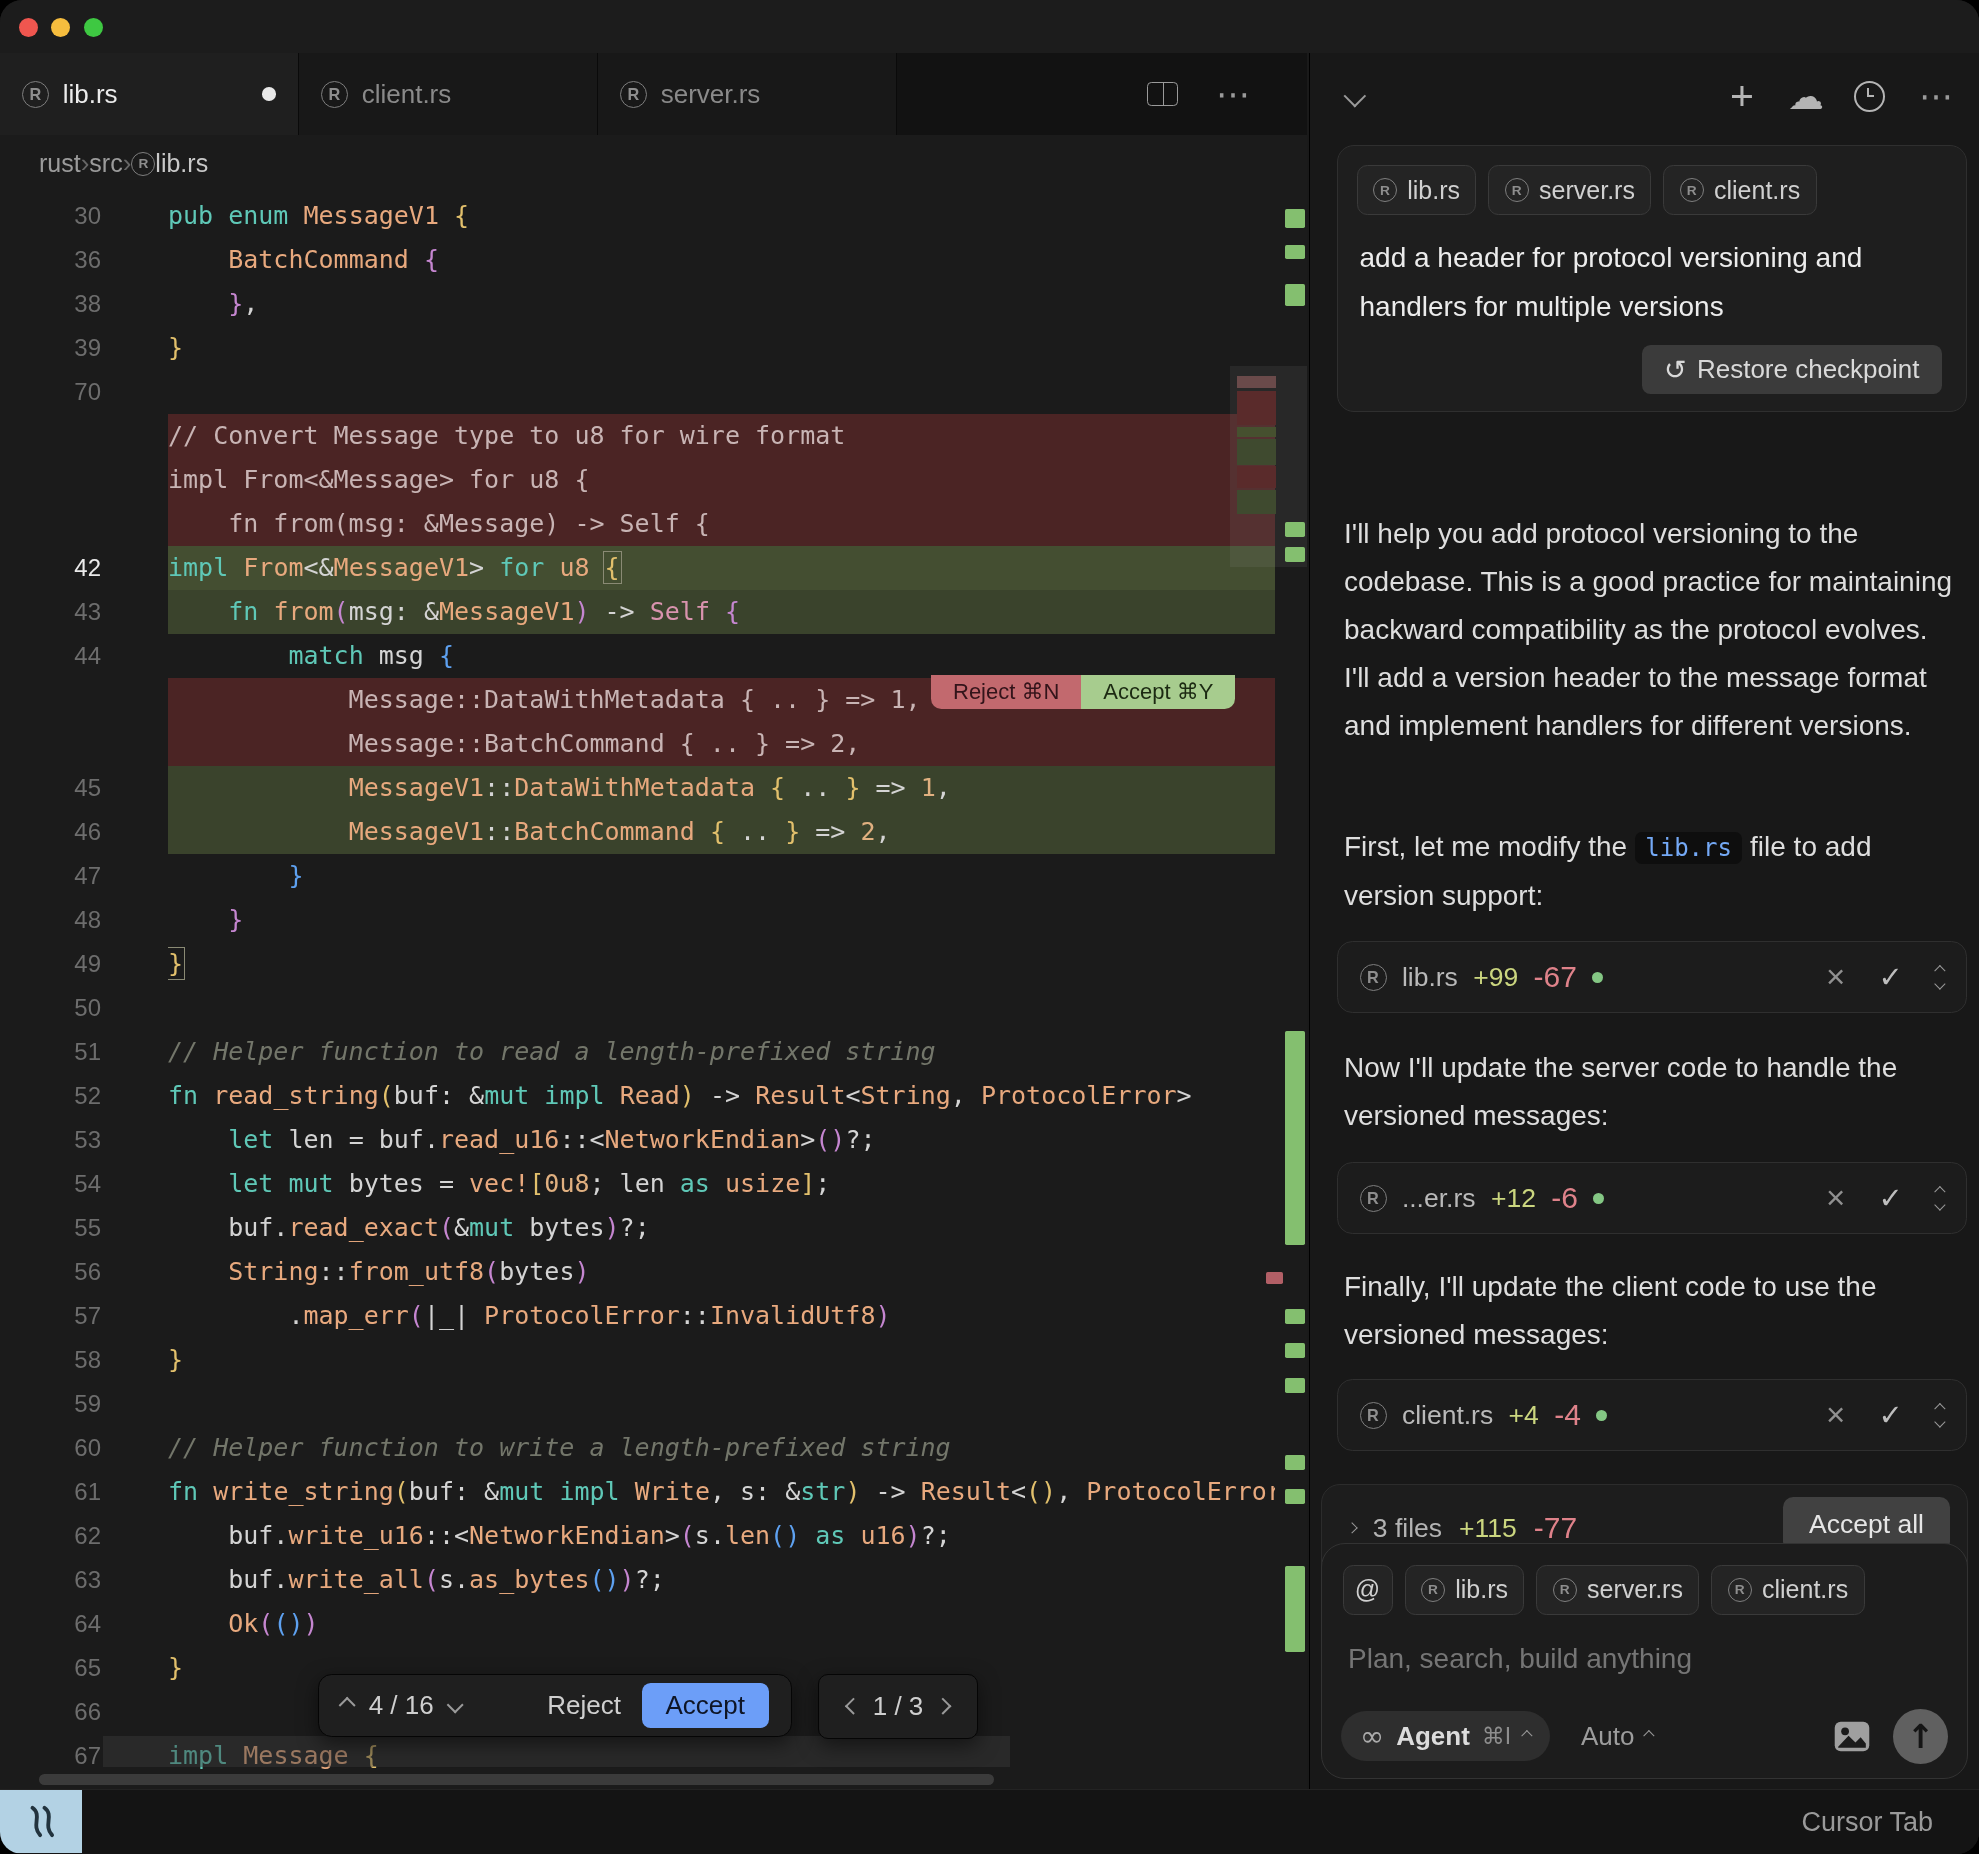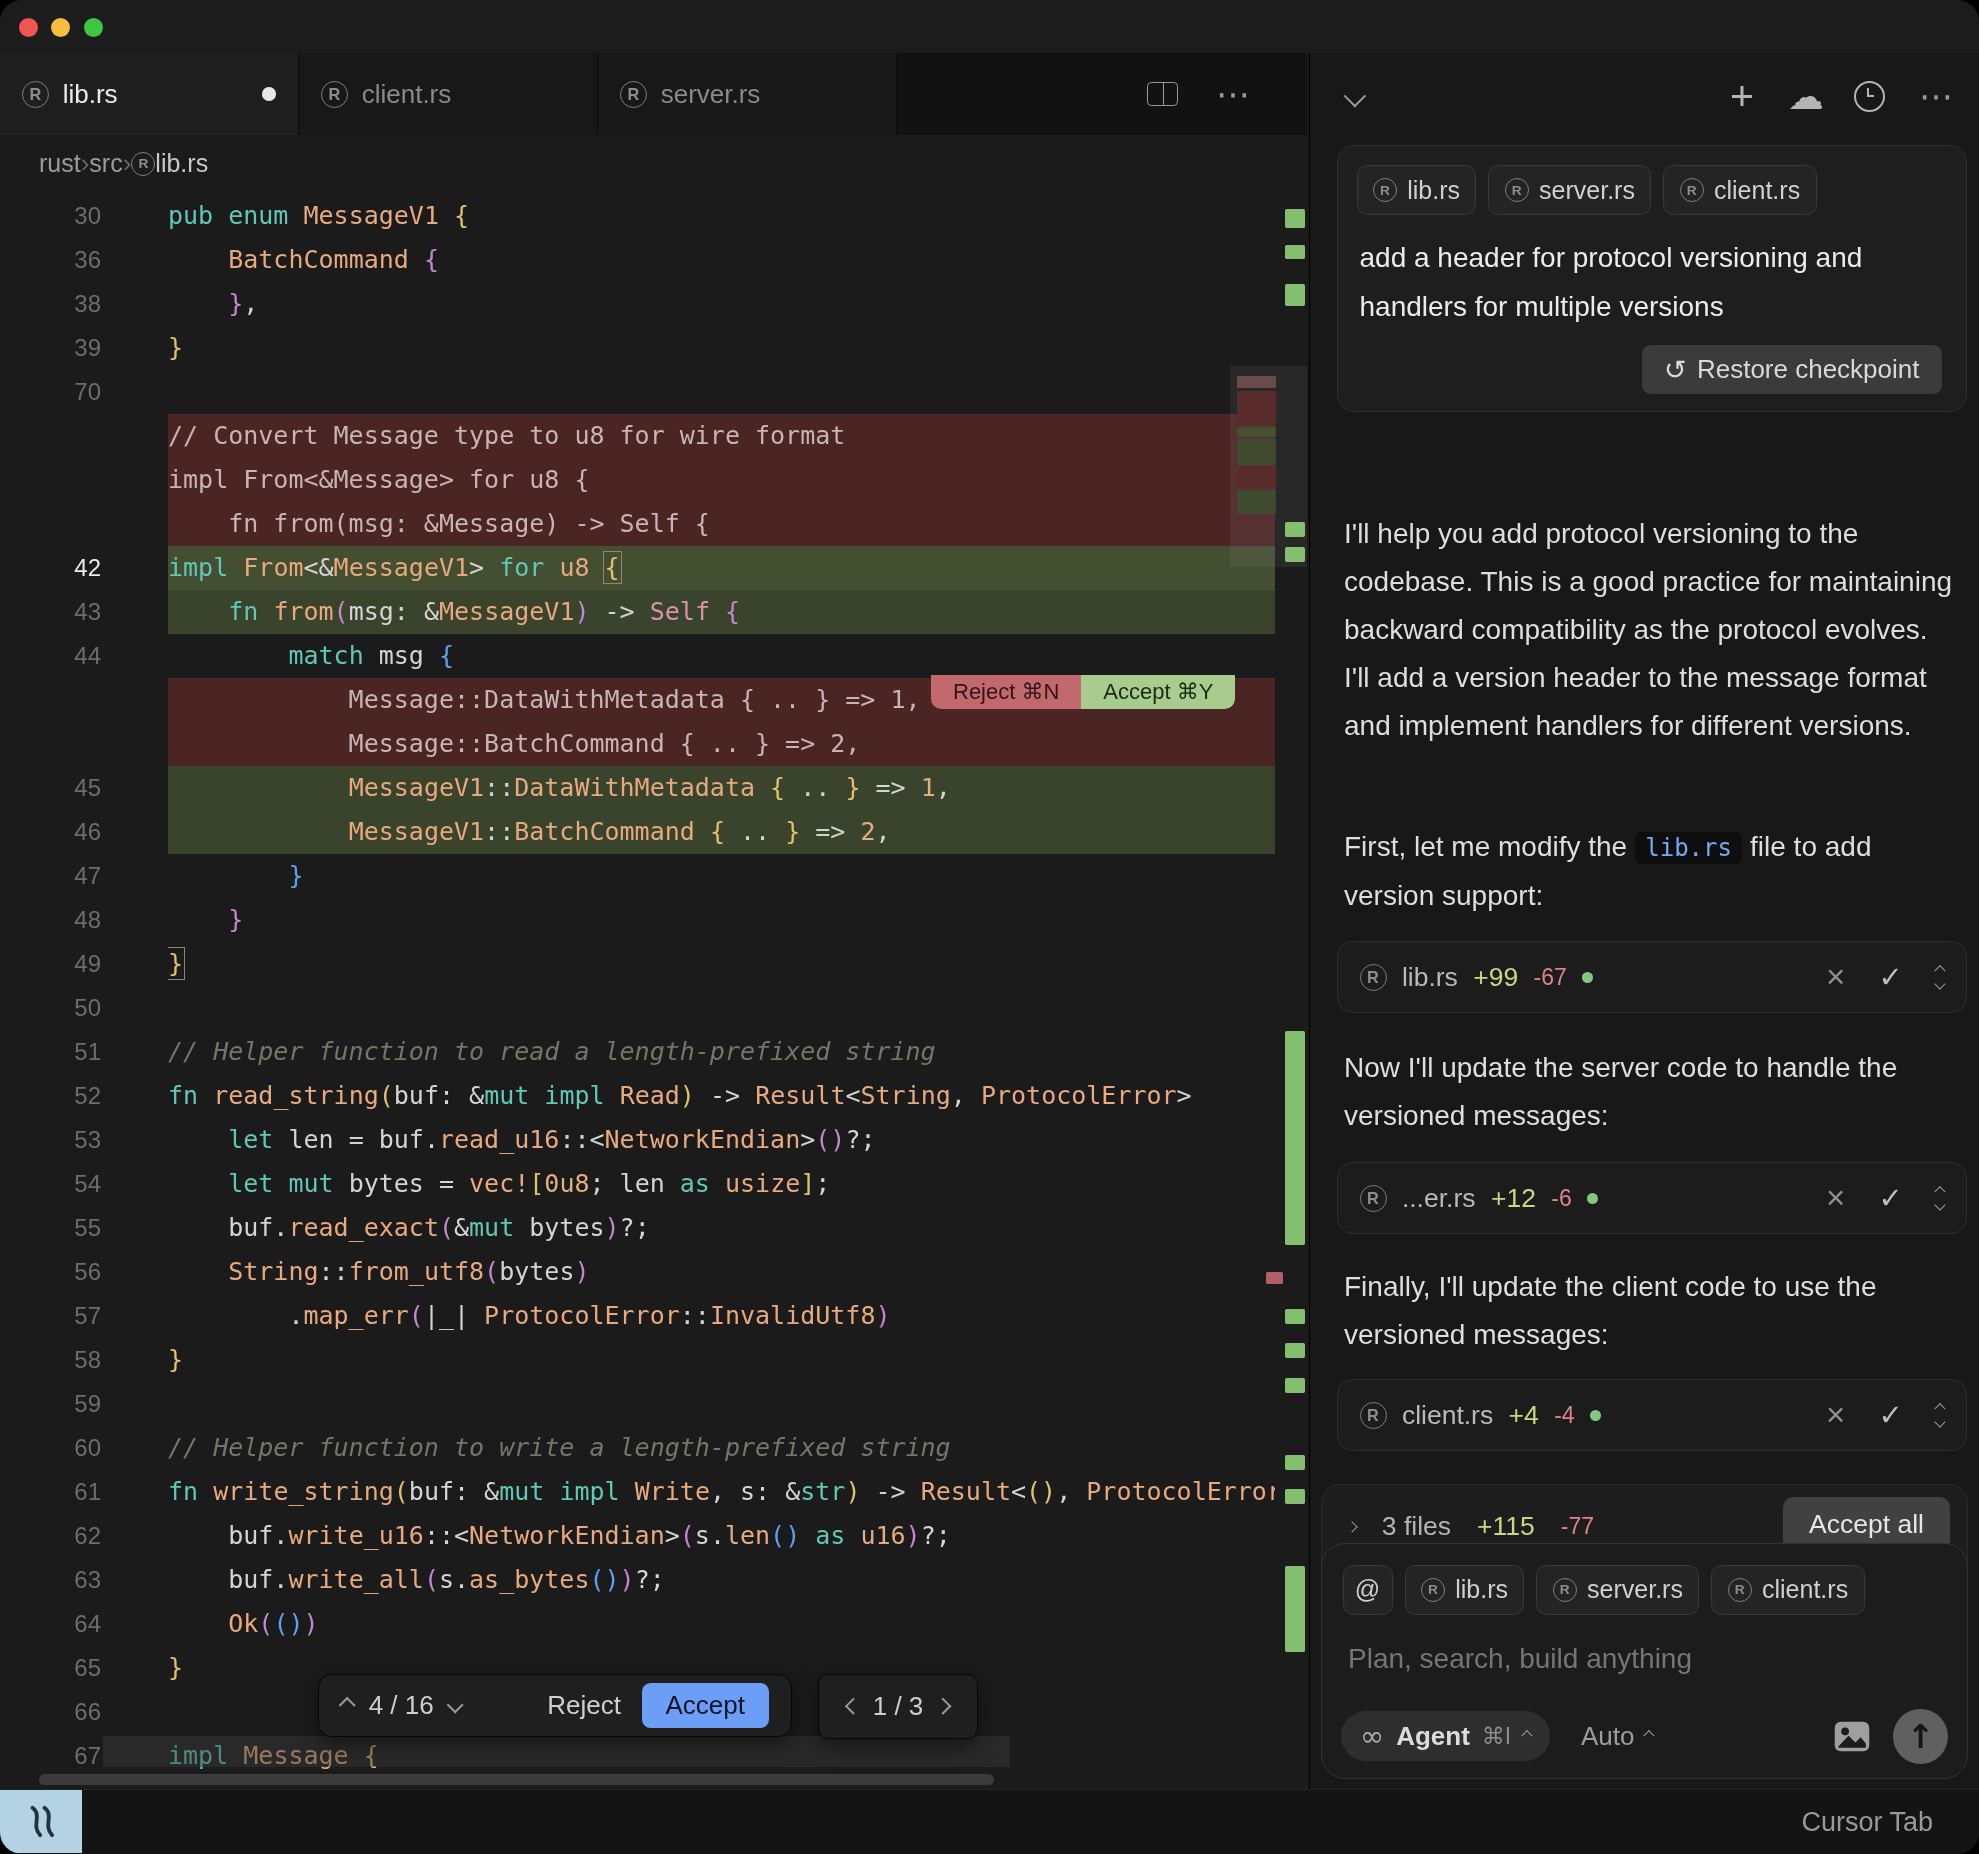--- a/index.html
+++ b/index.html
@@ -83,29 +83,29 @@
   .umsg{position:absolute;left:22px;top:87px;width:587px;font-size:28px;line-height:49px;color:#ececec;}
   .restore{position:absolute;right:24px;bottom:17px;height:49px;padding:0 22px;background:#3b3b3b;border-radius:8.6px;display:flex;align-items:center;gap:10.3px;font-size:26px;color:#d9d9d9;}
   .restore .u-ic{font-size:27px;}
 
   .para{position:absolute;left:34px;width:610px;font-size:28px;line-height:48px;color:#dedede;}
   .icode{font-family:"DejaVu Sans Mono",monospace;font-size:24px;color:#74a9f6;background:#0e0e0e;padding:1.7px 10.3px;border-radius:6.8px;}
 
   .fcard{position:absolute;left:26.5px;width:630px;height:72px;background:#1c1c1c;border:1.7px solid #2f2f2f;border-radius:15.4px;box-sizing:border-box;display:flex;align-items:center;padding:0 22px;gap:15.4px;}
   .fname{color:#b9b9b9;font-size:26.5px;}
   .fplus{color:#cbd67f;font-size:26.5px;}
-  .fminus{color:#df828a;font-size:23px;}
+  .fminus{color:#df828a;font-size:30px;}
   .fdot{width:11px;height:11px;border-radius:50%;background:#84c784;}
   .fic{margin-left:auto;display:flex;align-items:center;gap:33px;color:#909090;}
   .xg{font-size:33px;line-height:0;}
   .ckg{font-size:29px;color:#bdbdbd;line-height:0;}
   .updown{display:flex;flex-direction:column;gap:5.1px;align-items:center;}
 
   .summary{position:absolute;left:11px;top:1431px;width:647px;height:120px;background:#1d1d1d;border:1.7px solid #2c2c2c;border-radius:19px;box-sizing:border-box;}
-  .sumrow{position:absolute;left:26px;top:26px;display:flex;align-items:center;gap:26px;font-size:26.5px;}
+  .sumrow{position:absolute;left:26px;top:26px;display:flex;align-items:center;gap:17px;font-size:26.5px;}
   .sfiles{color:#b3b3b3;}
   .acceptall{position:absolute;right:17px;top:12px;height:55px;padding:0 26px;background:#414141;border-radius:10.3px;display:flex;align-items:center;font-size:26.5px;color:#e6e6e6;}
 
   .inputbox{position:absolute;left:11px;top:1490px;width:647px;height:236px;background:#1c1c1c;border:1.7px solid #333;border-radius:24px;box-sizing:border-box;}
   .inputbox .pillrow{position:absolute;left:20.5px;top:20.5px;}
   .atpill{width:50px;justify-content:center;padding:0;}
   .phtext{position:absolute;left:26px;top:99px;font-size:28px;color:#757575;}
   .botrow{position:absolute;left:19px;right:19px;bottom:15.4px;height:53px;display:flex;align-items:center;}
   .agentpill{height:50px;background:#2e2e2e;border-radius:25px;display:flex;align-items:center;gap:12px;padding:0 19px;}
   .inf{font-size:29px;color:#ababab;font-family:"DejaVu Sans",sans-serif;}

